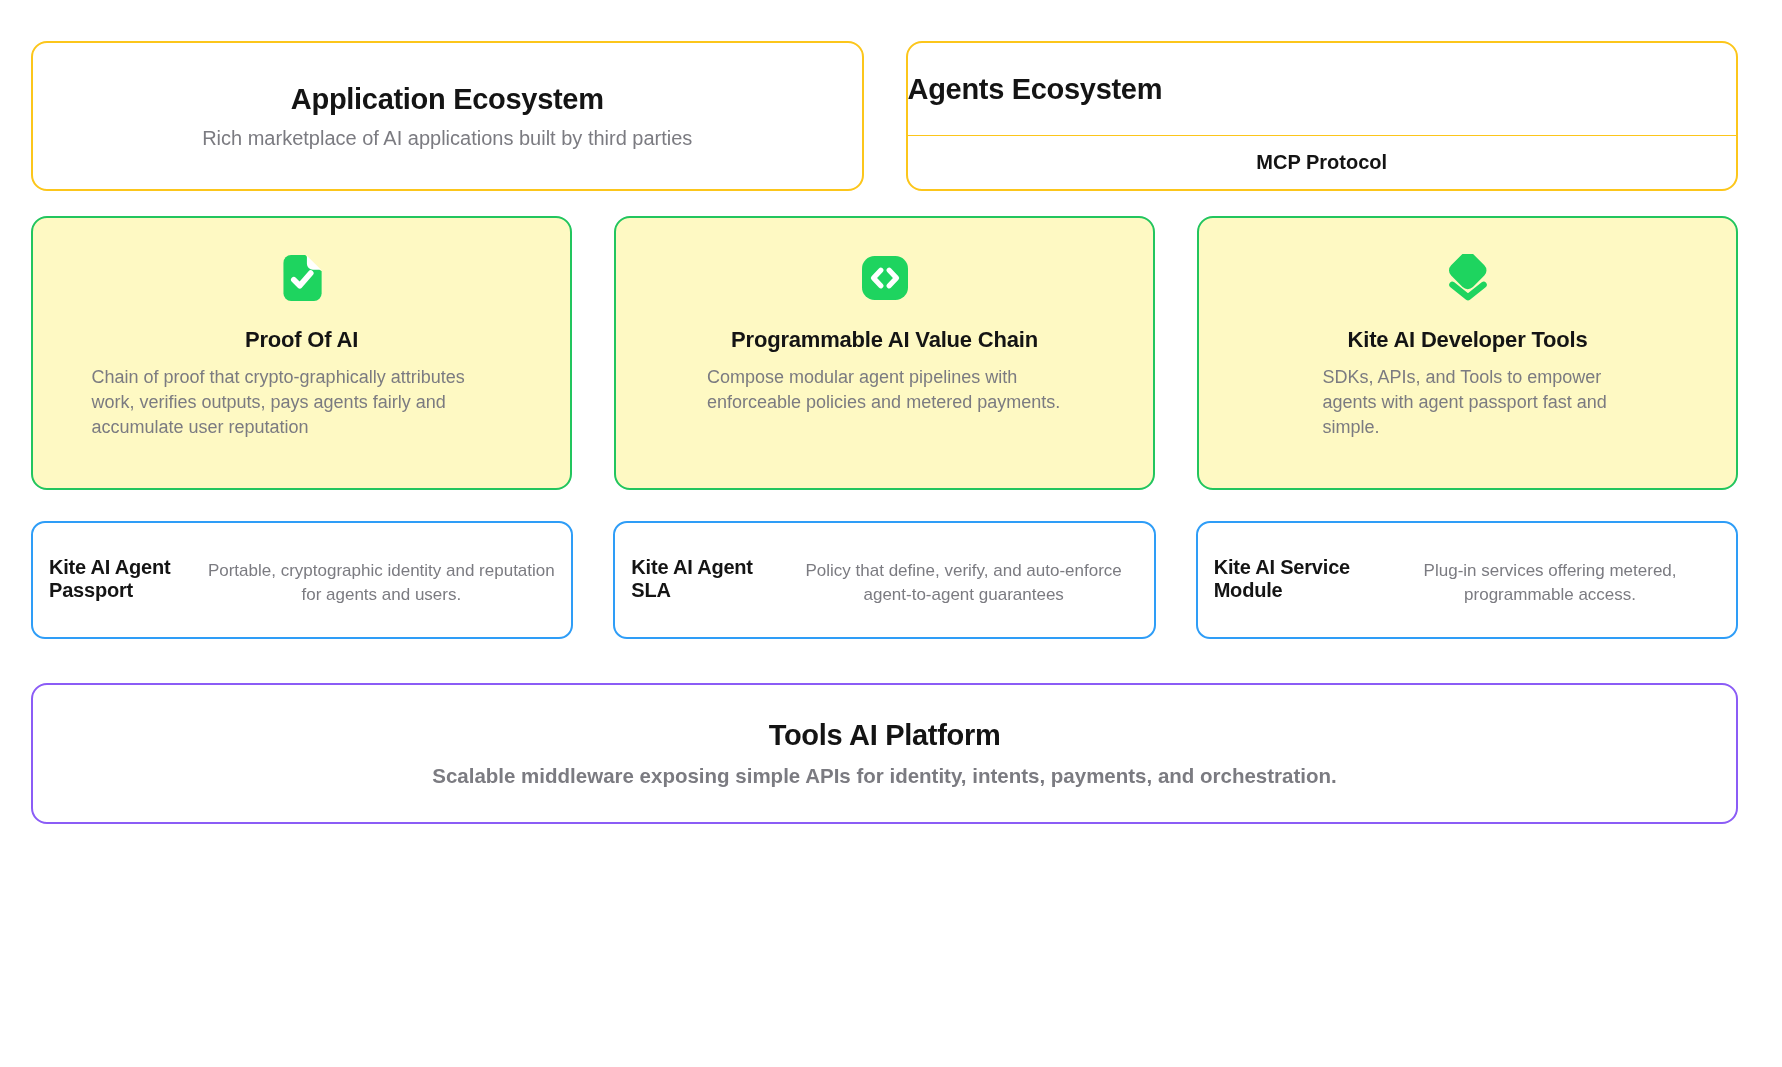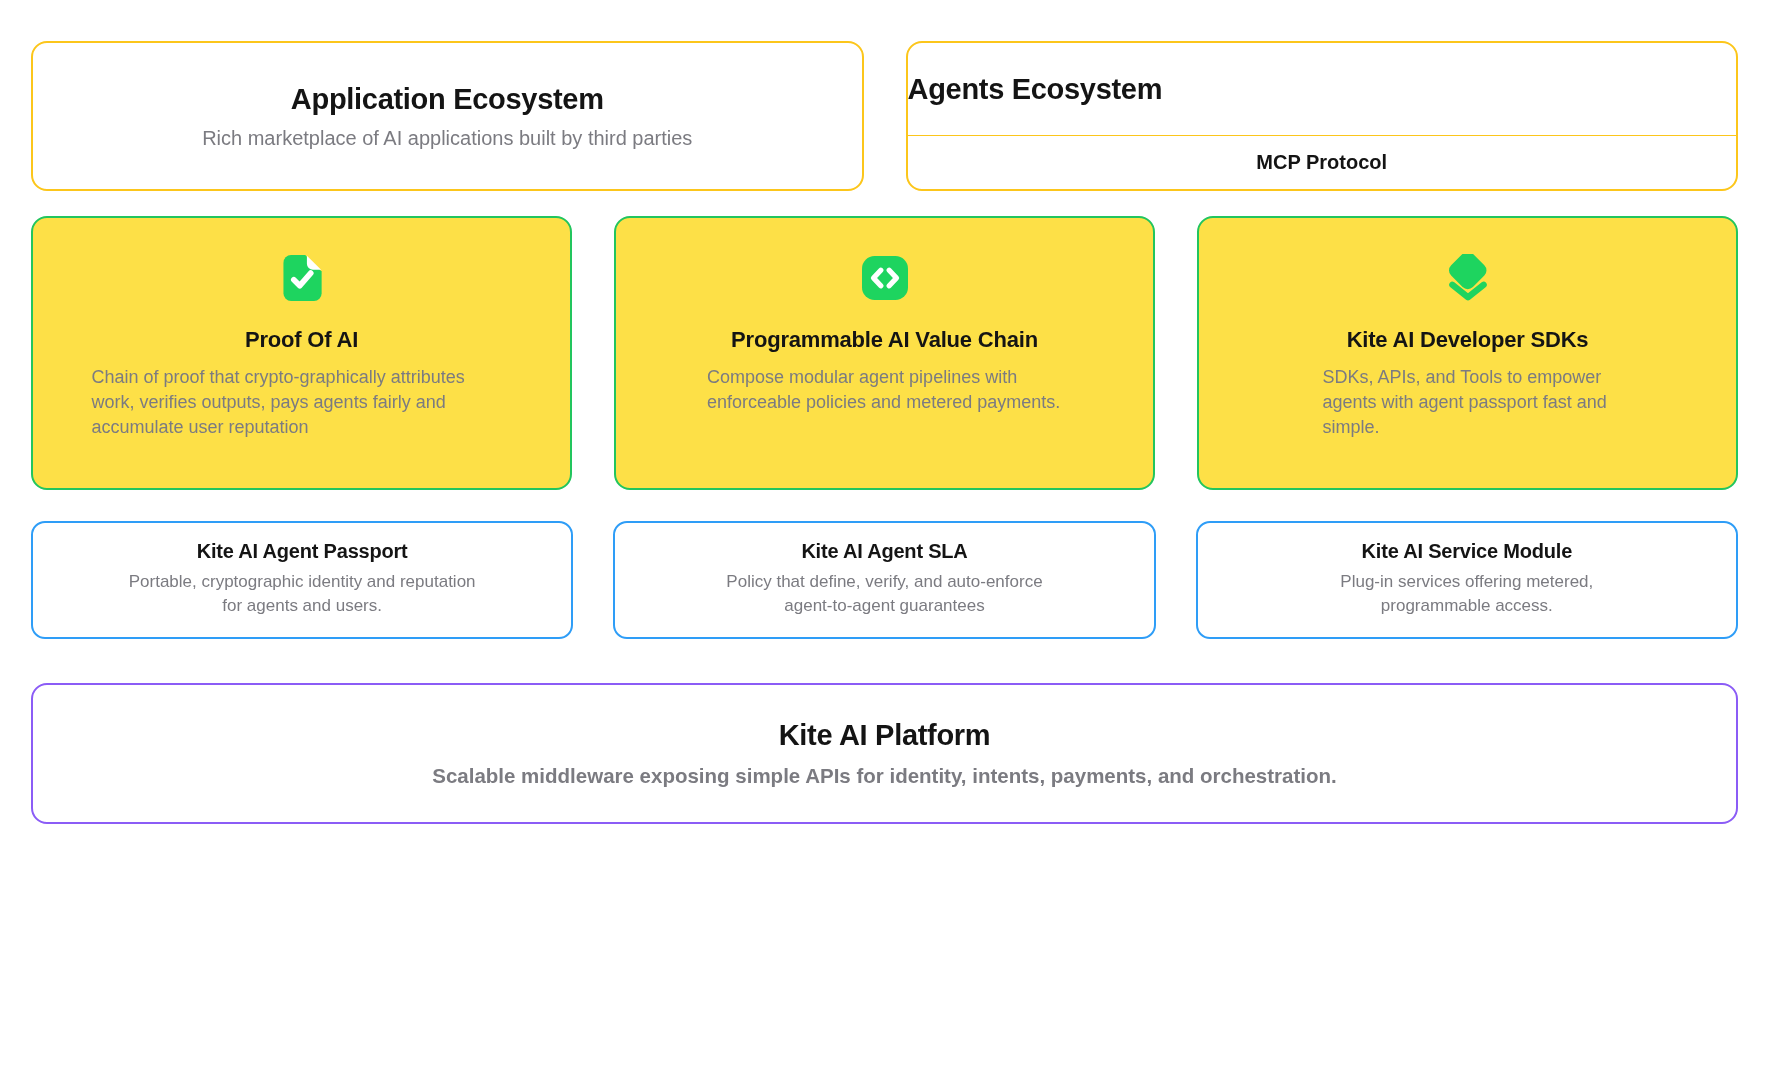--- a/index.html
+++ b/index.html
@@ -35,37 +35,37 @@
     border-bottom:1.5px solid var(--yellow);
   }
   .agents-bottom{flex:1; width:100%; display:flex; align-items:center; justify-content:center;}
   .mcp-label{font-size:20px; font-weight:700;}
 
   
   .row-green{height:274px; gap:42px; margin-bottom:31px;}
   .green-card{
     flex:1; border:2px solid var(--green); border-radius:16px;
     display:flex; flex-direction:column; align-items:center;
-    padding-top:36px; background:#fde047;
+    padding-top:36px; background:#fef9c3;
   }
   .green-icon{width:46px; height:48px; flex:0 0 auto;}
   .green-title{font-size:22px; font-weight:700; margin-top:25px; letter-spacing:-0.2px;}
   .green-body{
     font-size:18px; line-height:25px; color:var(--body);
     text-align:left; margin-top:12px;
   }
   .green-card:nth-child(1) .green-body{max-width:420px;}
   .green-card:nth-child(2) .green-body{max-width:355px;}
   .green-card:nth-child(3) .green-body{max-width:290px;}
 
   
   .row-blue{height:118px; gap:40px; margin-bottom:44px;}
   .blue-card{
     flex:1; border:2px solid var(--blue); border-radius:14px;
-    display:flex; flex-direction:column; align-items:center; justify-content:center;
+    display:flex; align-items:center; justify-content:center;
     background:#fff; padding:6px 16px 8px;
   }
   .blue-title{font-size:20px; font-weight:700; letter-spacing:-0.2px;}
   .blue-body{
     font-size:17px; line-height:24px; color:var(--body);
     text-align:center; margin-top:7px; max-width:348px;
   }
 
   
   .band{
@@ -118,39 +118,39 @@
       </svg>
       <div class="green-title">Programmable AI Value Chain</div>
       <div class="green-body">Compose modular agent pipelines with enforceable policies and metered payments.</div>
     </div>
 
     <div class="green-card">
       <svg class="green-icon" viewBox="0 0 44 46">
         <rect x="7" y="1" width="29.5" height="29.5" rx="7" transform="rotate(45 21.75 15.75)" fill="var(--icon-green)"></rect>
         <path d="M7 29.5 L22 41.5 L37 29.5" fill="none" stroke="var(--icon-green)" stroke-width="6" stroke-linecap="round" stroke-linejoin="round"></path>
       </svg>
-      <div class="green-title">Kite AI Developer SDKs</div>
+      <div class="green-title">Kite AI Developer Tools</div>
       <div class="green-body">SDKs, APIs, and Tools to empower agents with agent passport fast and simple.</div>
     </div>
   </div>
 
   <div class="row row-blue">
     <div class="blue-card">
       <div class="blue-title">Kite AI Agent Passport</div>
       <div class="blue-body">Portable, cryptographic identity and reputation for agents and users.</div>
     </div>
     <div class="blue-card">
       <div class="blue-title">Kite AI Agent SLA</div>
       <div class="blue-body">Policy that define, verify, and auto-enforce agent-to-agent guarantees</div>
     </div>
     <div class="blue-card">
       <div class="blue-title">Kite AI Service Module</div>
       <div class="blue-body">Plug-in services offering metered, programmable access.</div>
     </div>
   </div>
 
   <div class="band band-platform">
-    <div class="band-title">Kite AI Platform</div>
+    <div class="band-title">Tools AI Platform</div>
     <div class="band-sub">Scalable middleware exposing simple APIs for identity, intents, payments, and orchestration.</div>
   </div>
 
 
 </div>
 
 </body></html>

